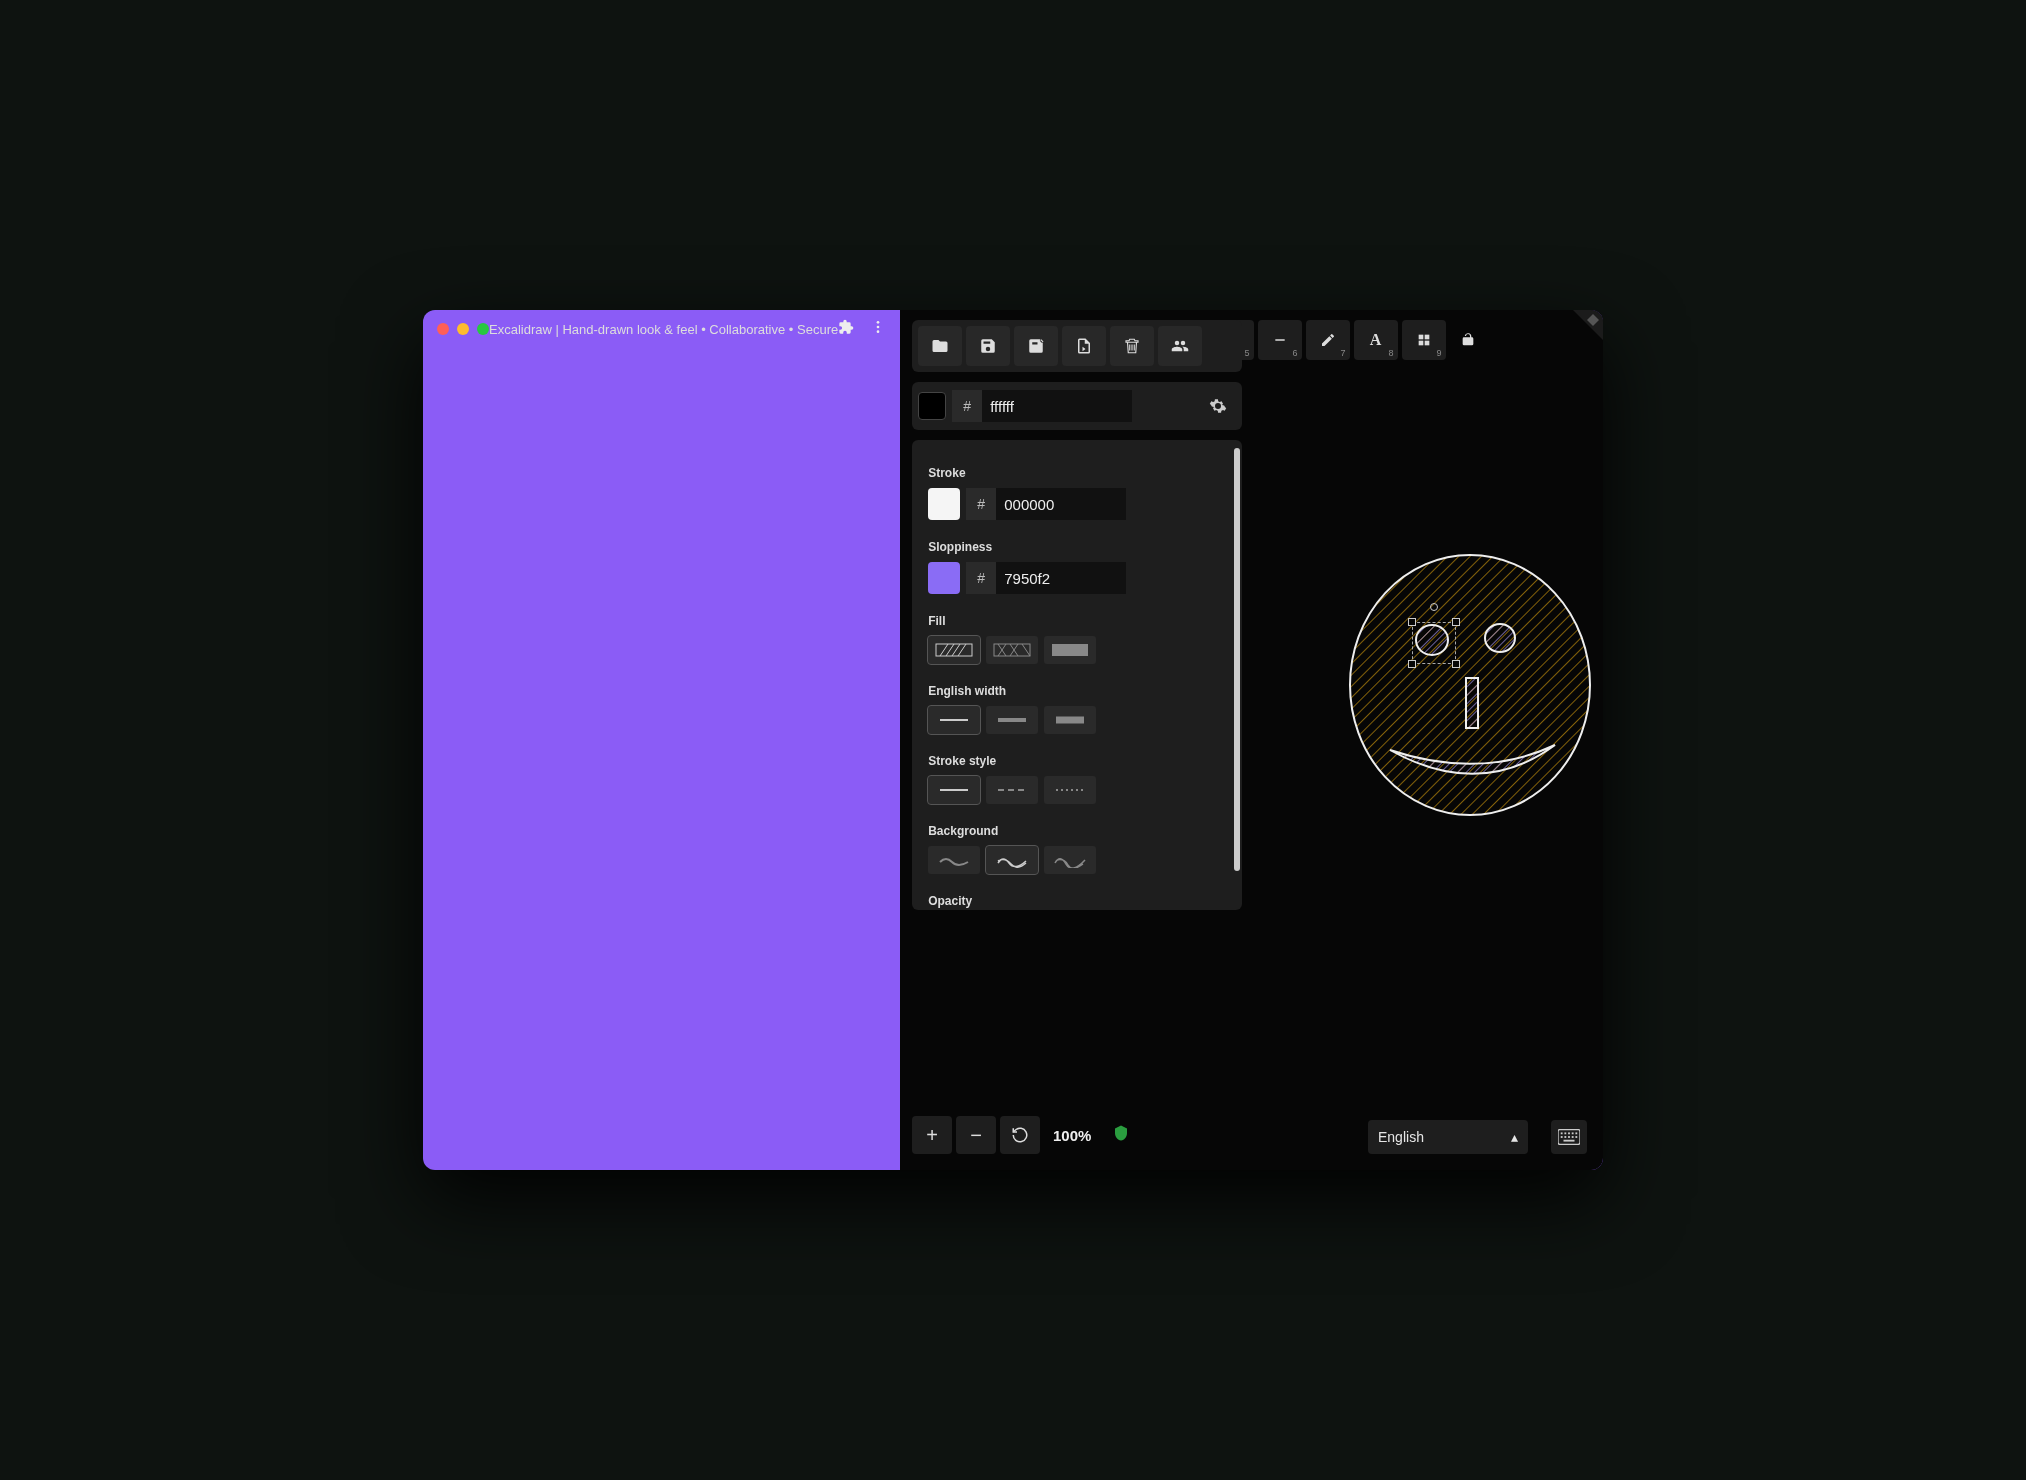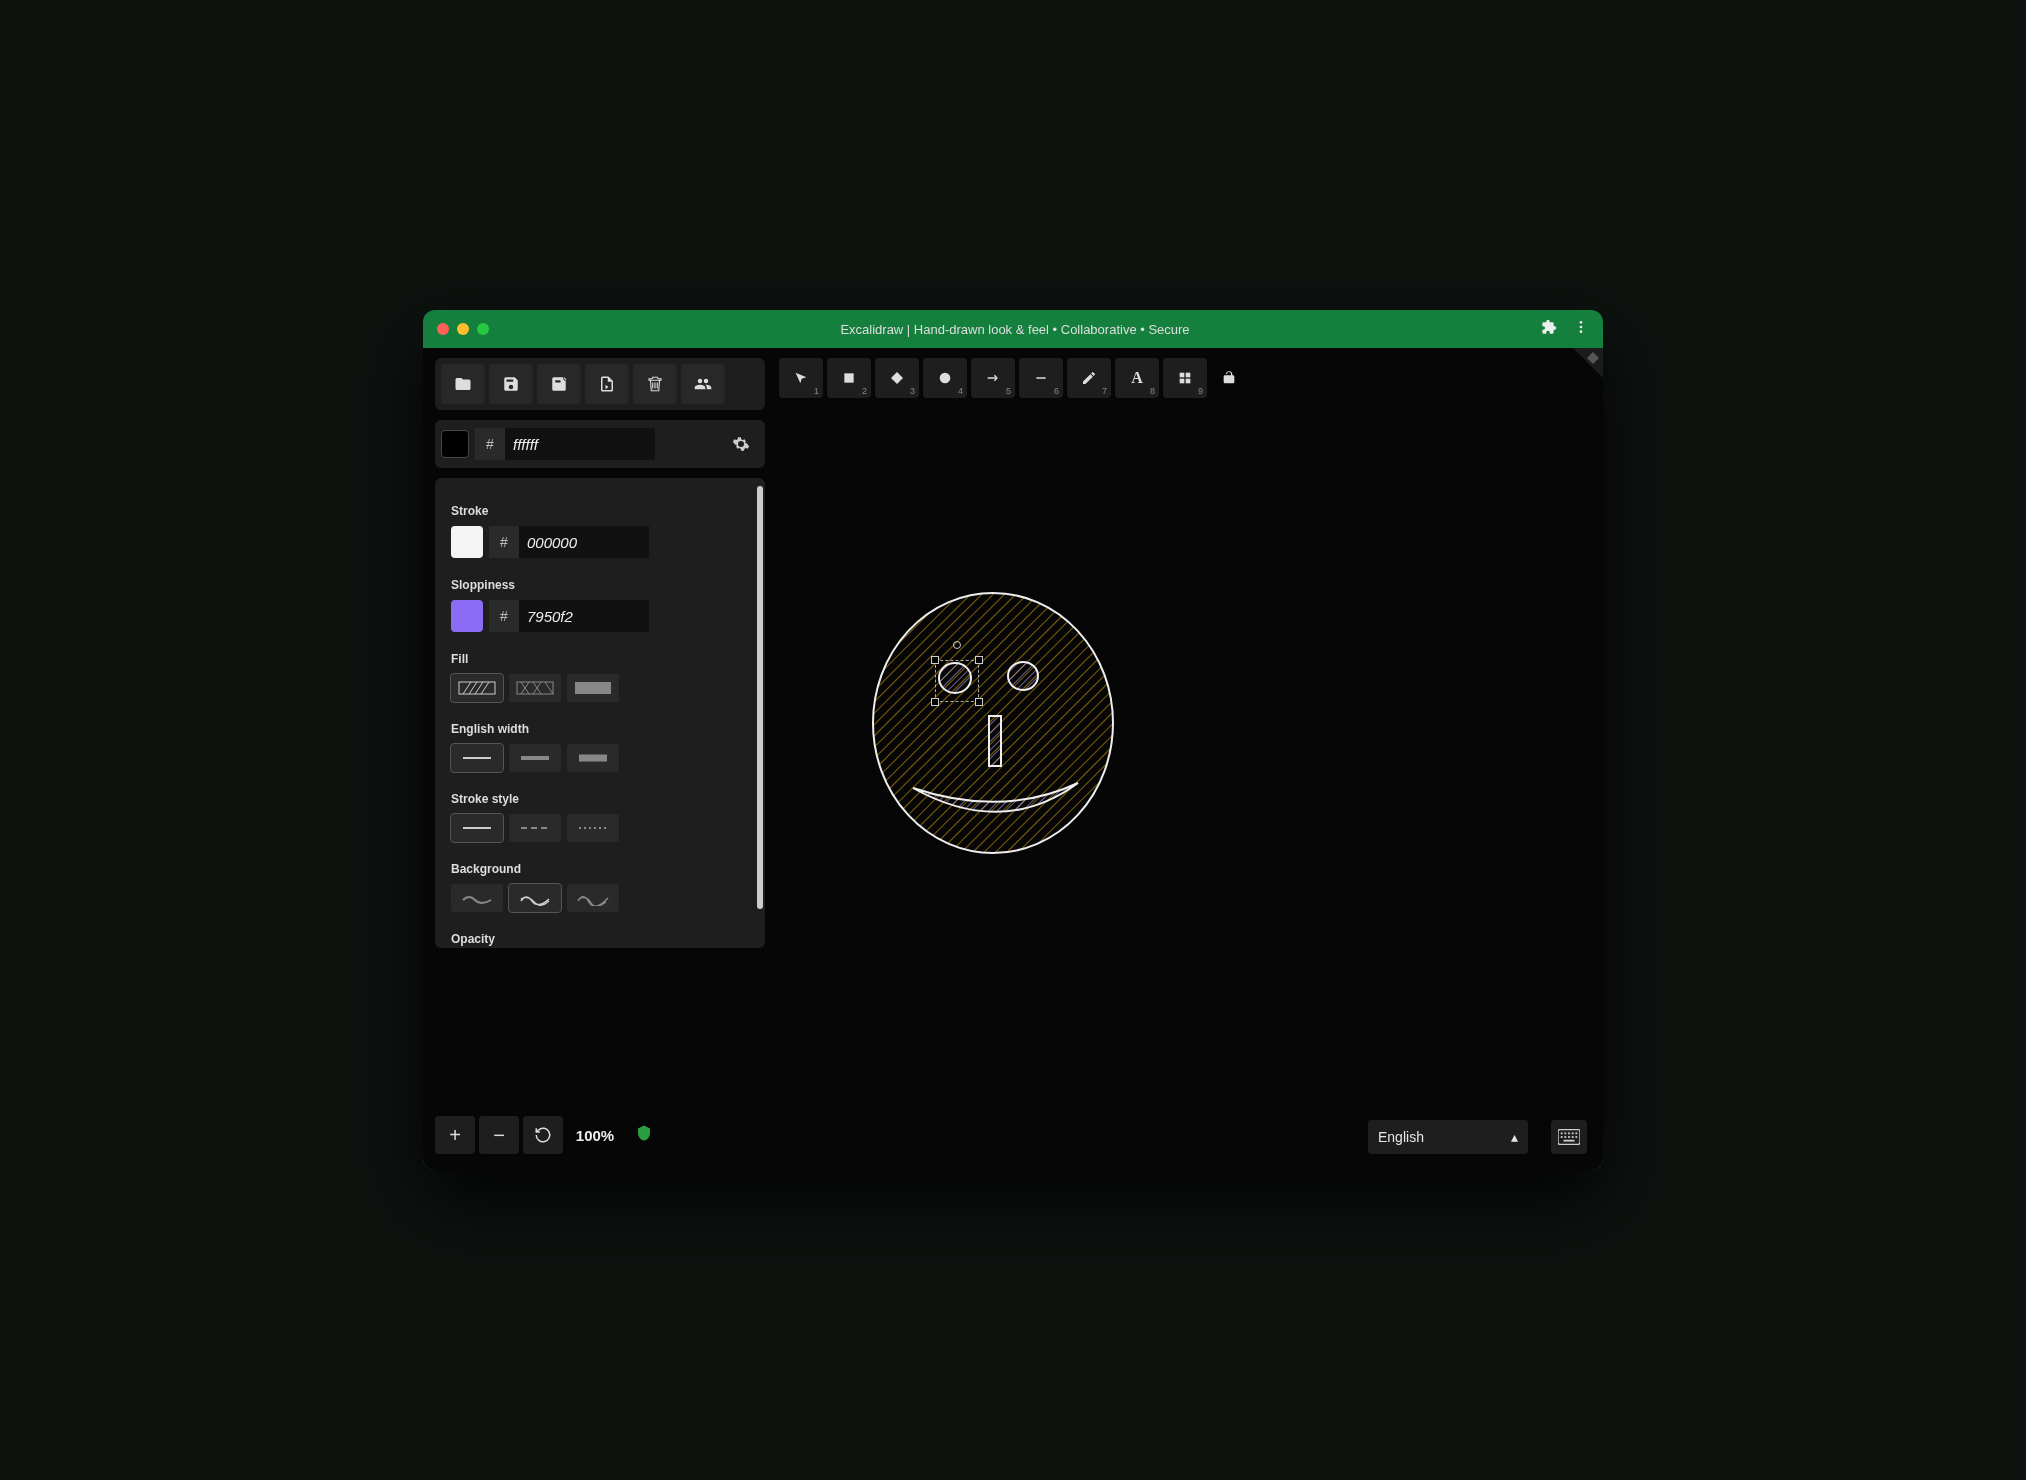--- a/index.html
+++ b/index.html
@@ -1,24 +1,24 @@
 <!DOCTYPE html>
 <html><head>
 <meta charset="utf-8">
 <style>
   * { box-sizing: border-box; margin: 0; padding: 0; }
   html, body { width: 100%; height: 100%; background: #1a1a1a; font-family: -apple-system, BlinkMacSystemFont, "Segoe UI", sans-serif; color: #e6e6e6; }
   body { display:flex; align-items:center; justify-content:center; background:#0e1310; }
 
   .window {
     width: 1180px; height: 860px;
-    background: #15803d;
+    background: #8b5cf6;
     border-radius: 12px;
     box-shadow: 0 30px 80px rgba(0,0,0,0.9);
-    display: flex; flex-direction: column;
+    display: flex; flex-direction: row;
     overflow: hidden; position: relative;
   }
 
   
   .titlebar { height: 38px; display:flex; align-items:center; padding:0 14px; }
   .traffic { display:flex; gap:8px; }
   .tl-btn { width:12px; height:12px; border-radius:50%; }
   .tl-red { background:#ff5f57; } .tl-yellow { background:#febc2e; } .tl-green { background:#28c840; }
   .title { flex:1; text-align:center; font-size:13px; color:#ddd; }
   .title-right { display:flex; gap:16px; align-items:center; }
@@ -39,21 +39,21 @@
   
   .left-stack { position:absolute; top:10px; left:12px; display:flex; flex-direction:column; gap:10px; z-index:20; width:330px; }
   .island { background:#1e1e1e; border-radius:6px; padding:6px; }
   .file-toolbar { display:flex; gap:4px; }
   .fbtn { width:44px; height:40px; background:#282828; border-radius:4px; display:flex; align-items:center; justify-content:center; cursor:pointer; }
   .fbtn svg { width:18px; height:18px; fill:#ddd; }
 
   .canvas-color-row { display:flex; align-items:center; gap:0; }
   .swatch { width:28px; height:28px; border-radius:4px; border:1px solid #444; margin-right:6px;}
   .hash { width:30px; height:32px; background:#2a2a2a; display:flex; align-items:center; justify-content:center; font-size:14px; color:#bbb; }
-  .color-input { width:150px; height:32px; background:#111; border:none; color:#eee; font-size:15px; padding:0 8px; outline:none;font-style:italic; }
+  .color-input { width:150px; height:32px; background:#111; border:none; color:#eee; font-size:15px; padding:0 8px; outline:none; }
   .cog { margin-left:auto; width:36px; height:36px; display:flex; align-items:center; justify-content:center; cursor:pointer; }
   .cog svg { width:18px; height:18px; fill:#ccc; }
 
   
   .props { max-height:470px; overflow:hidden; position:relative; }
   .props-inner { padding:8px 10px; display:flex; flex-direction:column; gap:8px; }
   .props::after { content:""; position:absolute; right:2px; top:8px; width:6px; height:90%; background:#ccc; border-radius:3px; }
   .plabel { font-size:12px; font-weight:600; color:#ddd; margin-top:12px; }
   .color-line { display:flex; align-items:center; gap:0; }
   .sw-big { width:32px; height:32px; border-radius:4px; margin-right:6px; }

